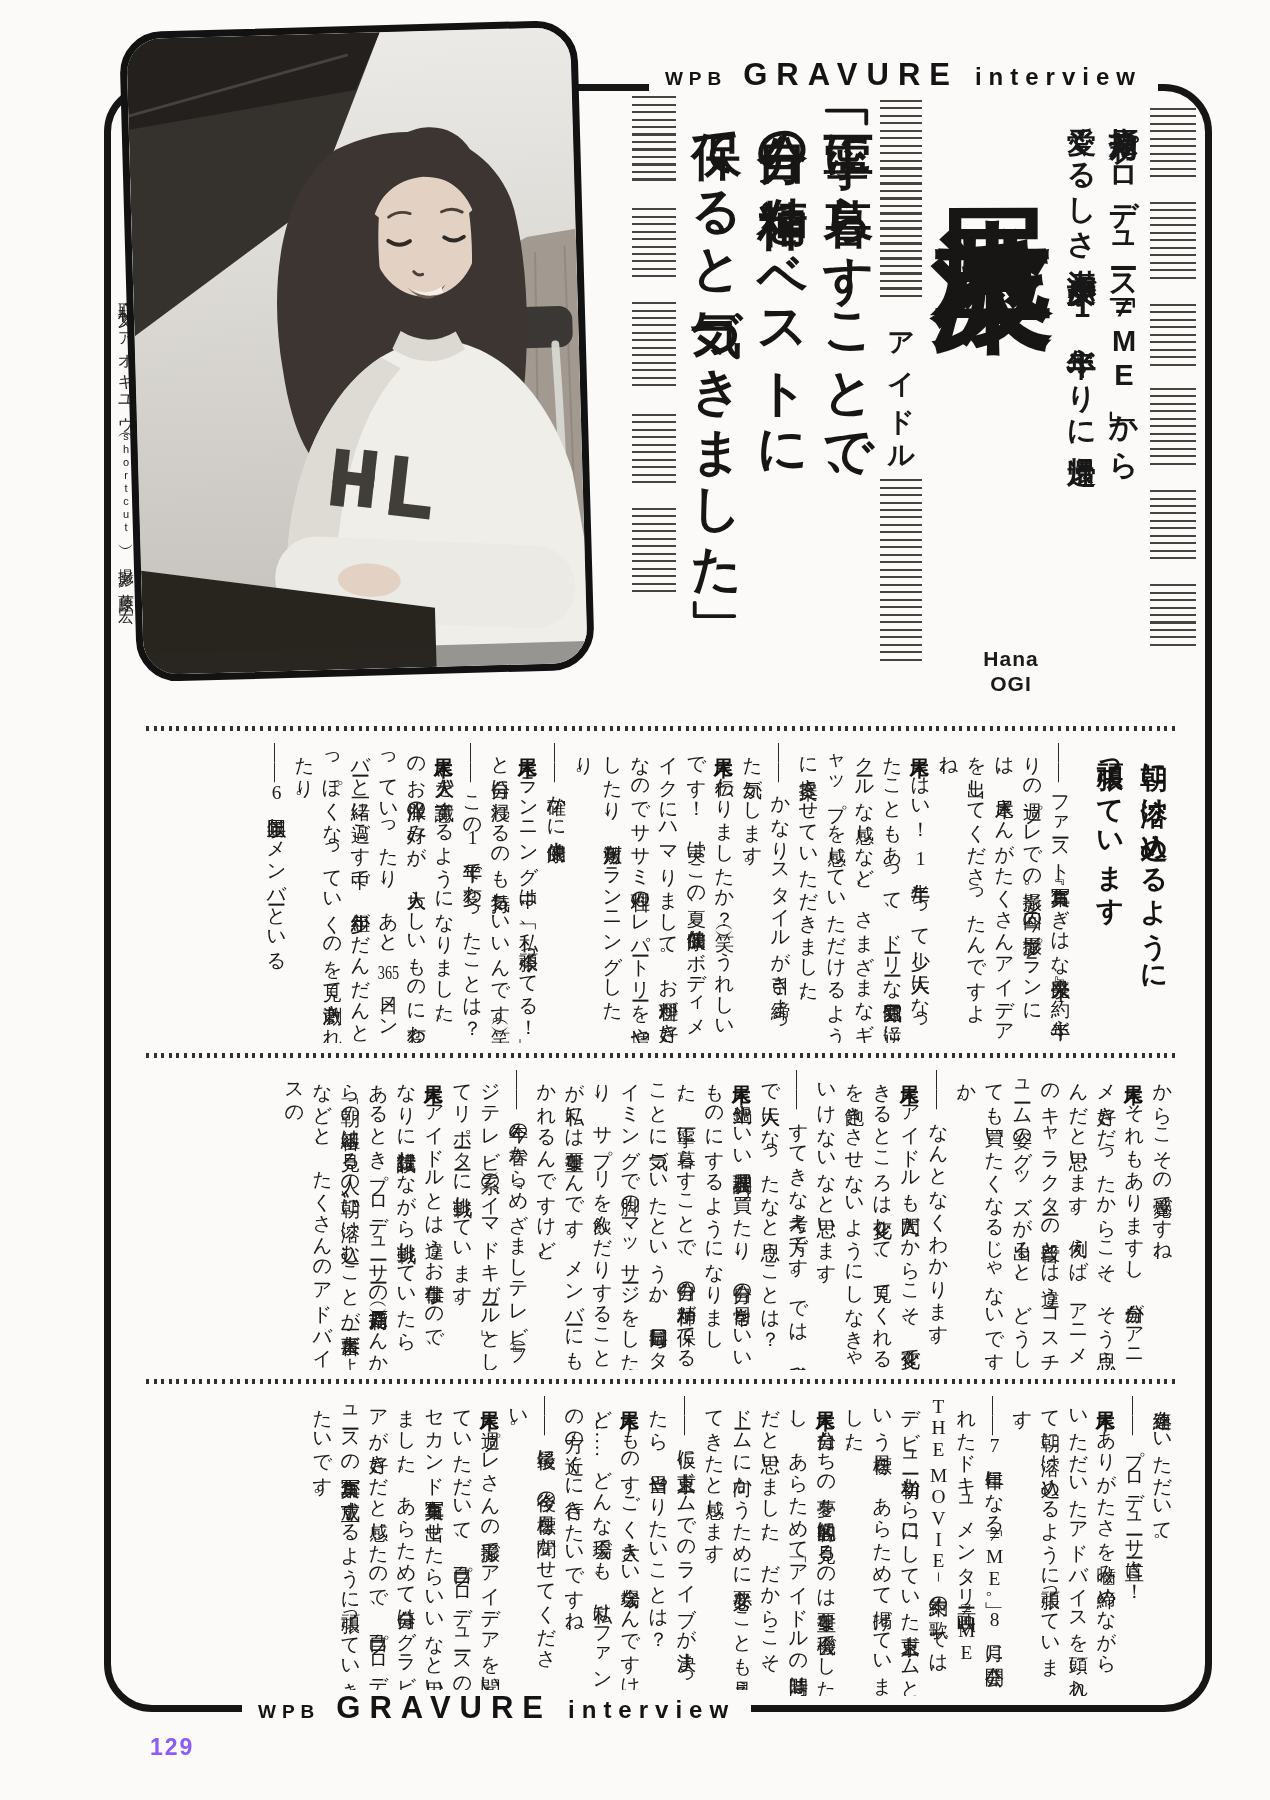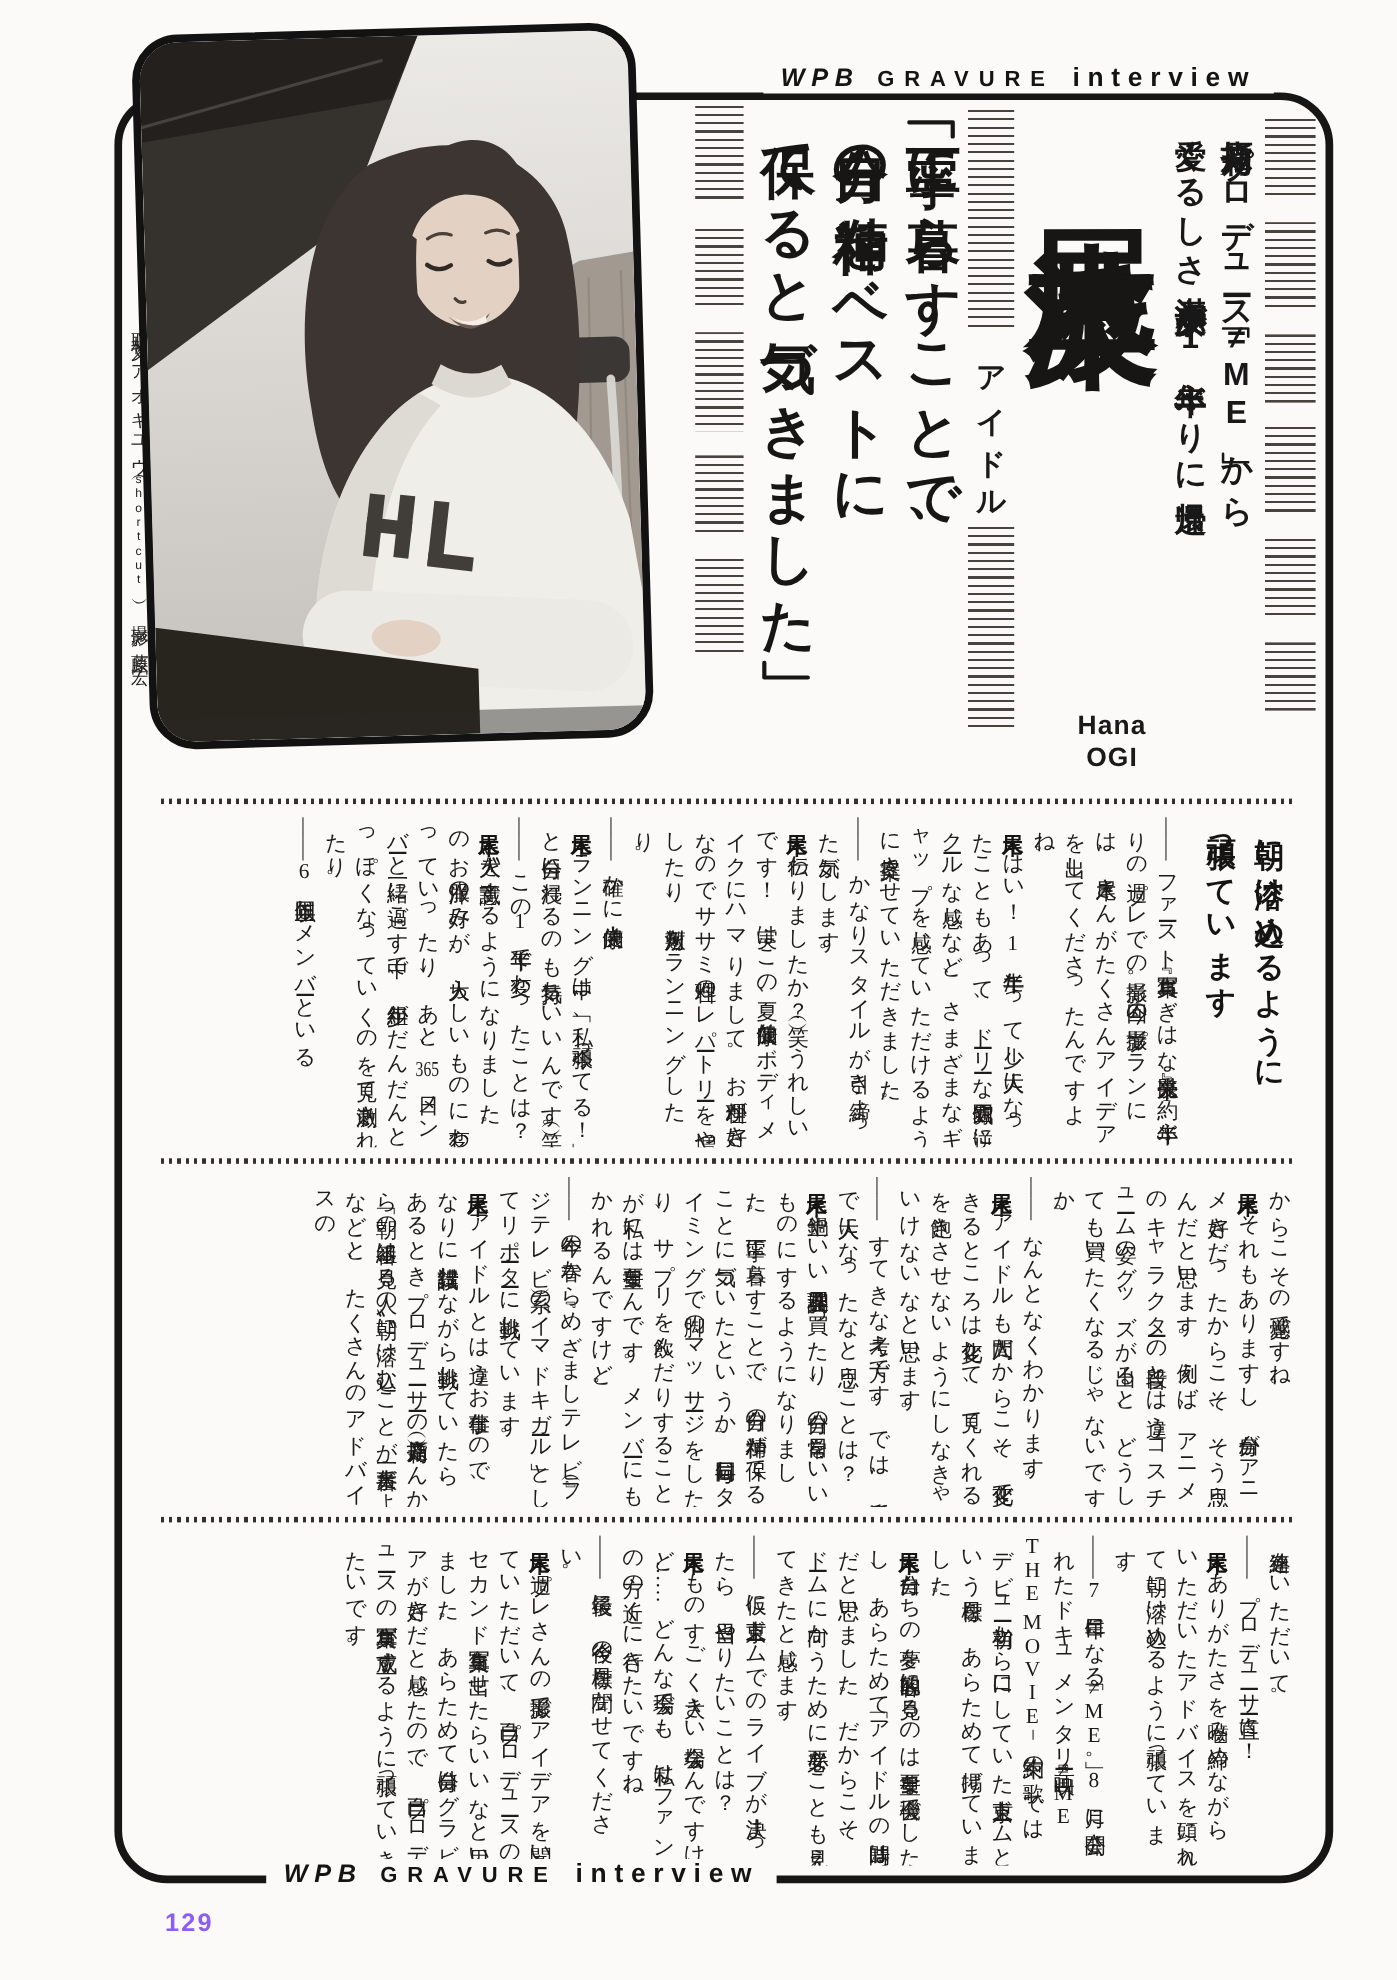--- a/index.html
+++ b/index.html
@@ -14,22 +14,22 @@
     position:absolute;left:104px;top:84px;width:1108px;height:1628px;
     box-sizing:border-box;border:7px solid #161616;border-radius:48px;
     z-index:1;pointer-events:none;
   }
 
   
   .brandline{
     position:absolute;z-index:5;display:flex;align-items:baseline;gap:16px;
     background:#fbfaf8;padding:0 16px;color:#141414;white-space:nowrap;
   }
-  .b-wpb{font-size:23px;font-weight:700;letter-spacing:6px;font-style:italic;}
-  .b-grav{font-size:20px;font-weight:700;letter-spacing:9px;}
+  .b-wpb{font-size:19px;font-weight:700;letter-spacing:6px;}
+  .b-grav{font-size:31px;font-weight:700;letter-spacing:9px;}
   .b-int{font-size:24px;font-weight:700;letter-spacing:7px;}
   .brand-top{top:57px;right:112px;}
   .brand-bottom{top:1690px;left:242px;}
   .page-num{
     position:absolute;left:150px;top:1734px;z-index:5;
     font-size:23px;font-weight:700;letter-spacing:2px;color:#8b5cf6;
   }
 
   
   .photo-frame{
@@ -49,21 +49,21 @@
     top:104px;height:600px;font-weight:700;font-size:29px;letter-spacing:2px;color:#181818;
   }
   .kicker1{left:1104px;}
   .kicker2{left:1062px;}
   .main-title{
     left:928px;top:112px;height:540px;width:132px;
     font-weight:900;font-size:122px;line-height:132px;letter-spacing:8px;color:#181614;
   }
   .roman-name{
     position:absolute;left:956px;top:646px;width:110px;z-index:3;
-    font-size:24px;font-weight:800;line-height:1.2;text-align:center;
+    font-size:21px;font-weight:800;line-height:1.2;text-align:center;
     letter-spacing:1px;color:#1a1a1a;
   }
   .quote{
     top:94px;height:580px;font-weight:800;font-size:50px;letter-spacing:2px;color:#181614;
   }
   .quote1{left:816px;}
   .quote2{left:750px;}
   .quote3{left:684px;}
 
   

